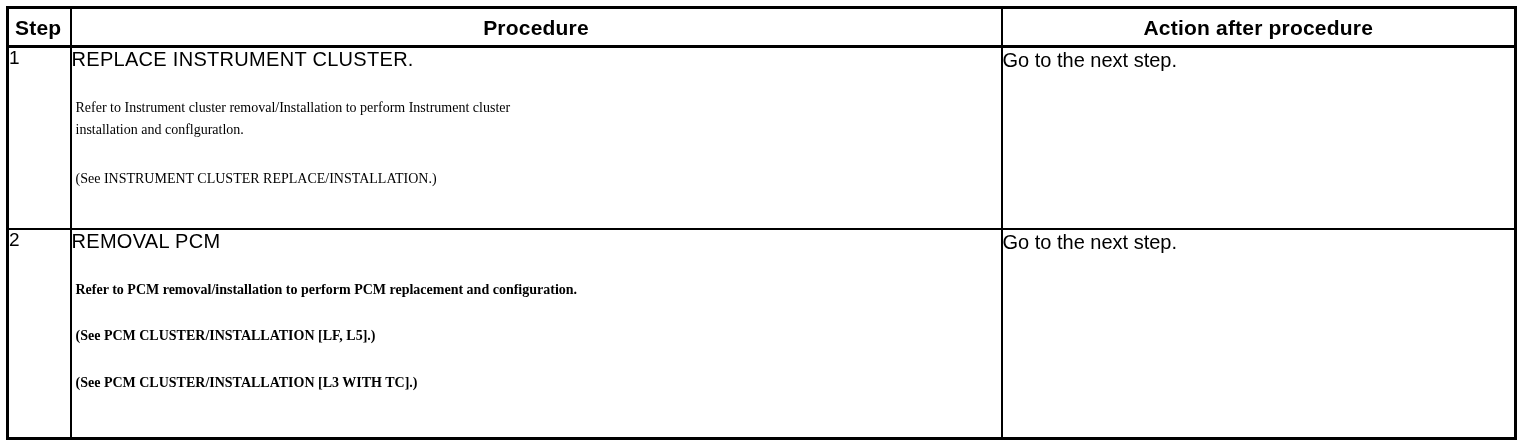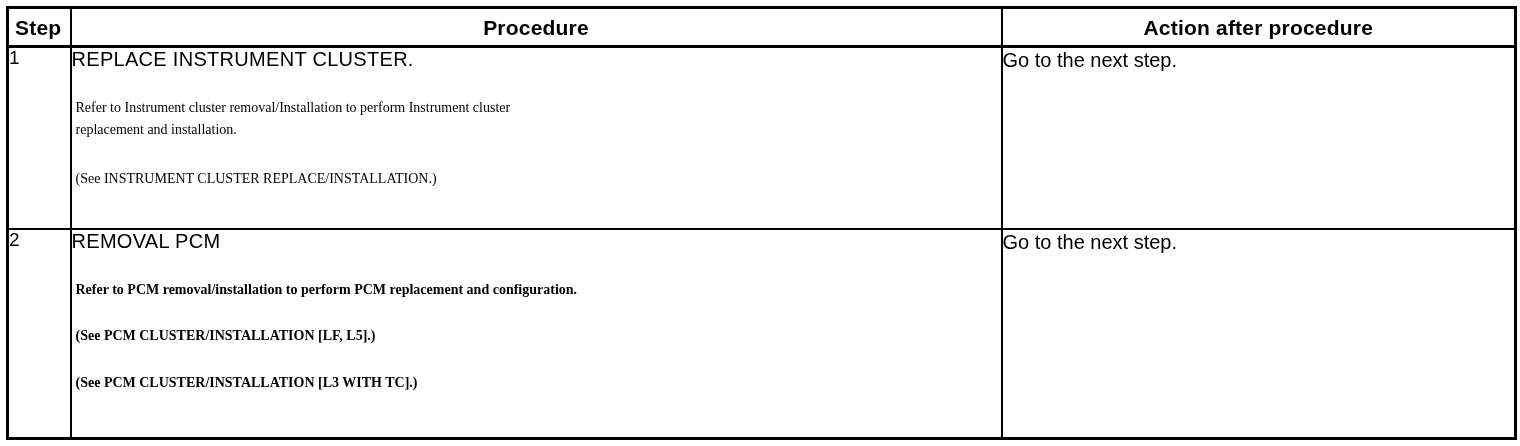--- a/index.html
+++ b/index.html
@@ -129,21 +129,21 @@
     <tbody>
 
       <tr>
         <td class="step-cell">
           <span>1</span>
         </td>
         <td class="proc-cell">
           <p class="proc-title">REPLACE INSTRUMENT CLUSTER.</p>
           <div class="sp-24"></div>
           <p class="proc-para">Refer to Instrument cluster removal/Installation to perform Instrument cluster</p>
-          <p class="proc-para">replacement and installation.</p>
+          <p class="proc-para">installation and conflguratlon.</p>
           <div class="sp-22"></div>
           <p class="proc-para nowrap">(See INSTRUMENT CLUSTER REPLACE/INSTALLATION.)</p>
         </td>
         <td class="act-cell">
           <div class="act-text">Go to the next step.</div>
         </td>
       </tr>
 
       <tr>
         <td class="step-cell">

